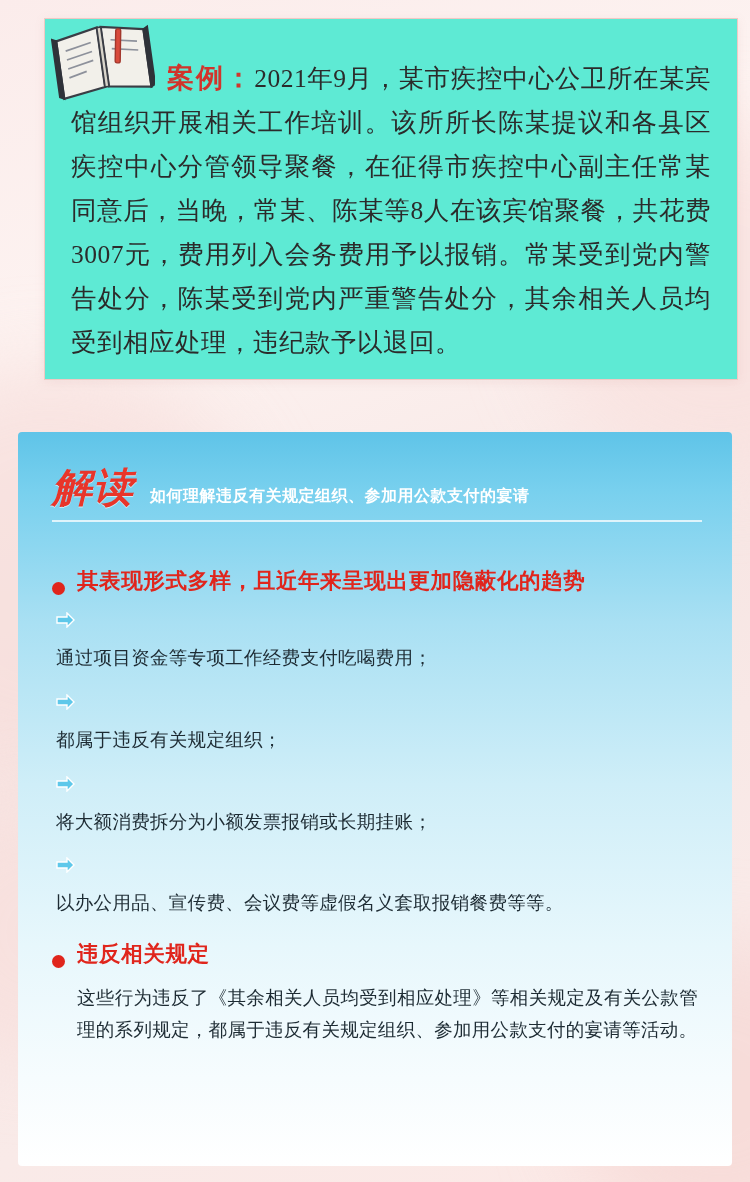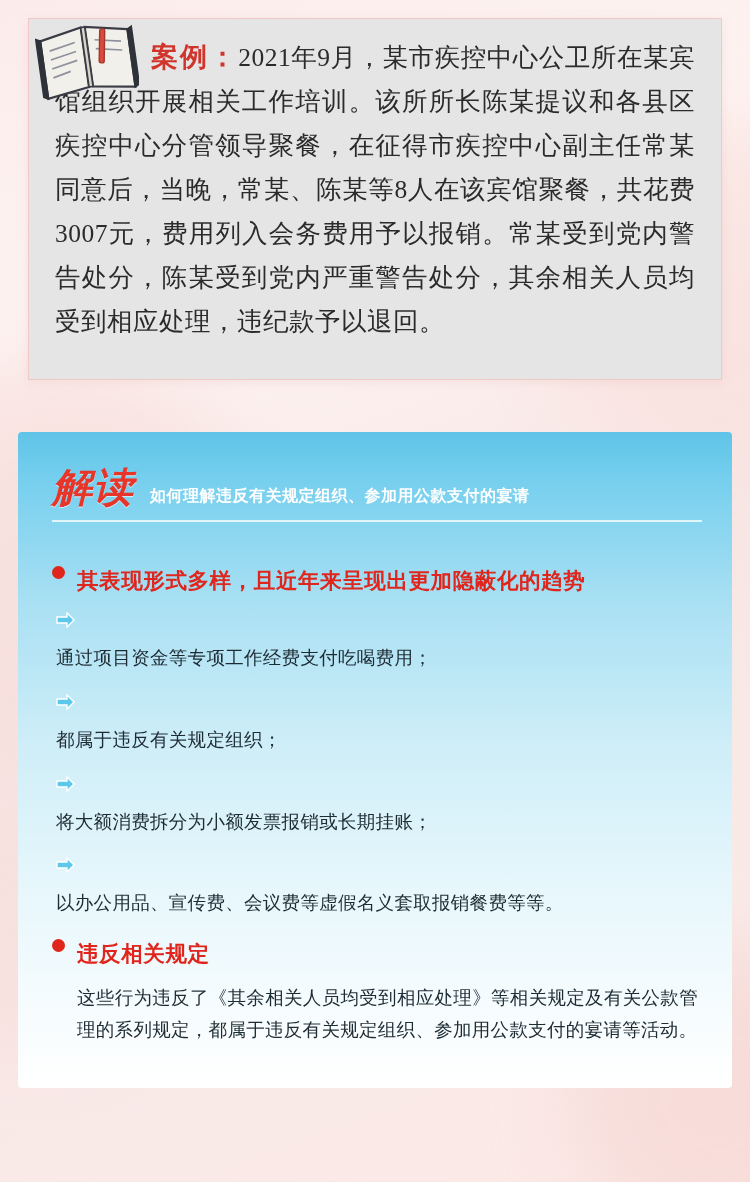--- a/index.html
+++ b/index.html
@@ -22,28 +22,28 @@
     pointer-events: none;
   }
   .blob-1 { width: 420px; height: 420px; left: -160px; top: 360px; background: #f6d9d6; }
   .blob-2 { width: 360px; height: 360px; right: -150px; top: 120px; background: #f9dedb; }
   .blob-3 { width: 300px; height: 300px; right: -120px; bottom: -60px; background: #f4d2cf; }
   .blob-4 { width: 260px; height: 260px; left: -90px; bottom: 120px; background: #f8dcd9; }
 
   
   .case-card {
     position: absolute;
-    left: 28px;
+    left: 44px;
     top: 18px;
     width: 694px;
     height: 362px;
-    background: #e5e5e5;
+    background: #5eead4;
     border: 1px solid #f0c9c4;
     box-shadow: 0 2px 10px rgba(190,120,115,.10);
-    padding: 15px 26px 22px 26px;
+    padding: 36px 26px 22px 26px;
   }
   .case-inner {
     font-family: "Liberation Serif", serif;
     font-size: 25.5px;
     line-height: 1.72;
     color: #2b2b2b;
     letter-spacing: .5px;
     text-align: justify;
     text-indent: 0;
   }
@@ -62,21 +62,21 @@
     width: 104px;
     height: 90px;
   }
 
   
   .explain-card {
     position: absolute;
     left: 18px;
     top: 432px;
     width: 714px;
-    height: 656px;
+    height: 734px;
     border-radius: 4px;
     background: linear-gradient(180deg, #5fc4e8 0%, #78d0ee 8%, #a9e0f3 26%, #cfeef8 48%, #e7f7fc 70%, #f6fcfe 88%, #ffffff 100%);
     padding: 0;
     overflow: hidden;
   }
   .explain-head {
     display: flex;
     align-items: flex-end;
     padding: 36px 0 0 34px;
     gap: 16px;
@@ -103,21 +103,21 @@
     margin: 12px 30px 0 34px;
     height: 2px;
     background: rgba(255,255,255,.75);
   }
 
   .body-wrap { padding: 22px 34px 0 34px; }
 
   .section { margin-bottom: 4px; }
   .sec-title {
     display: flex;
-    align-items: flex-start;
+    align-items: flex-end;
     gap: 12px;
     margin: 22px 0 14px 0;
   }
   .dot {
     width: 13px; height: 13px;
     border-radius: 50%;
     background: #e0251c;
     flex: 0 0 auto;
   }
   .sec-title-text {

